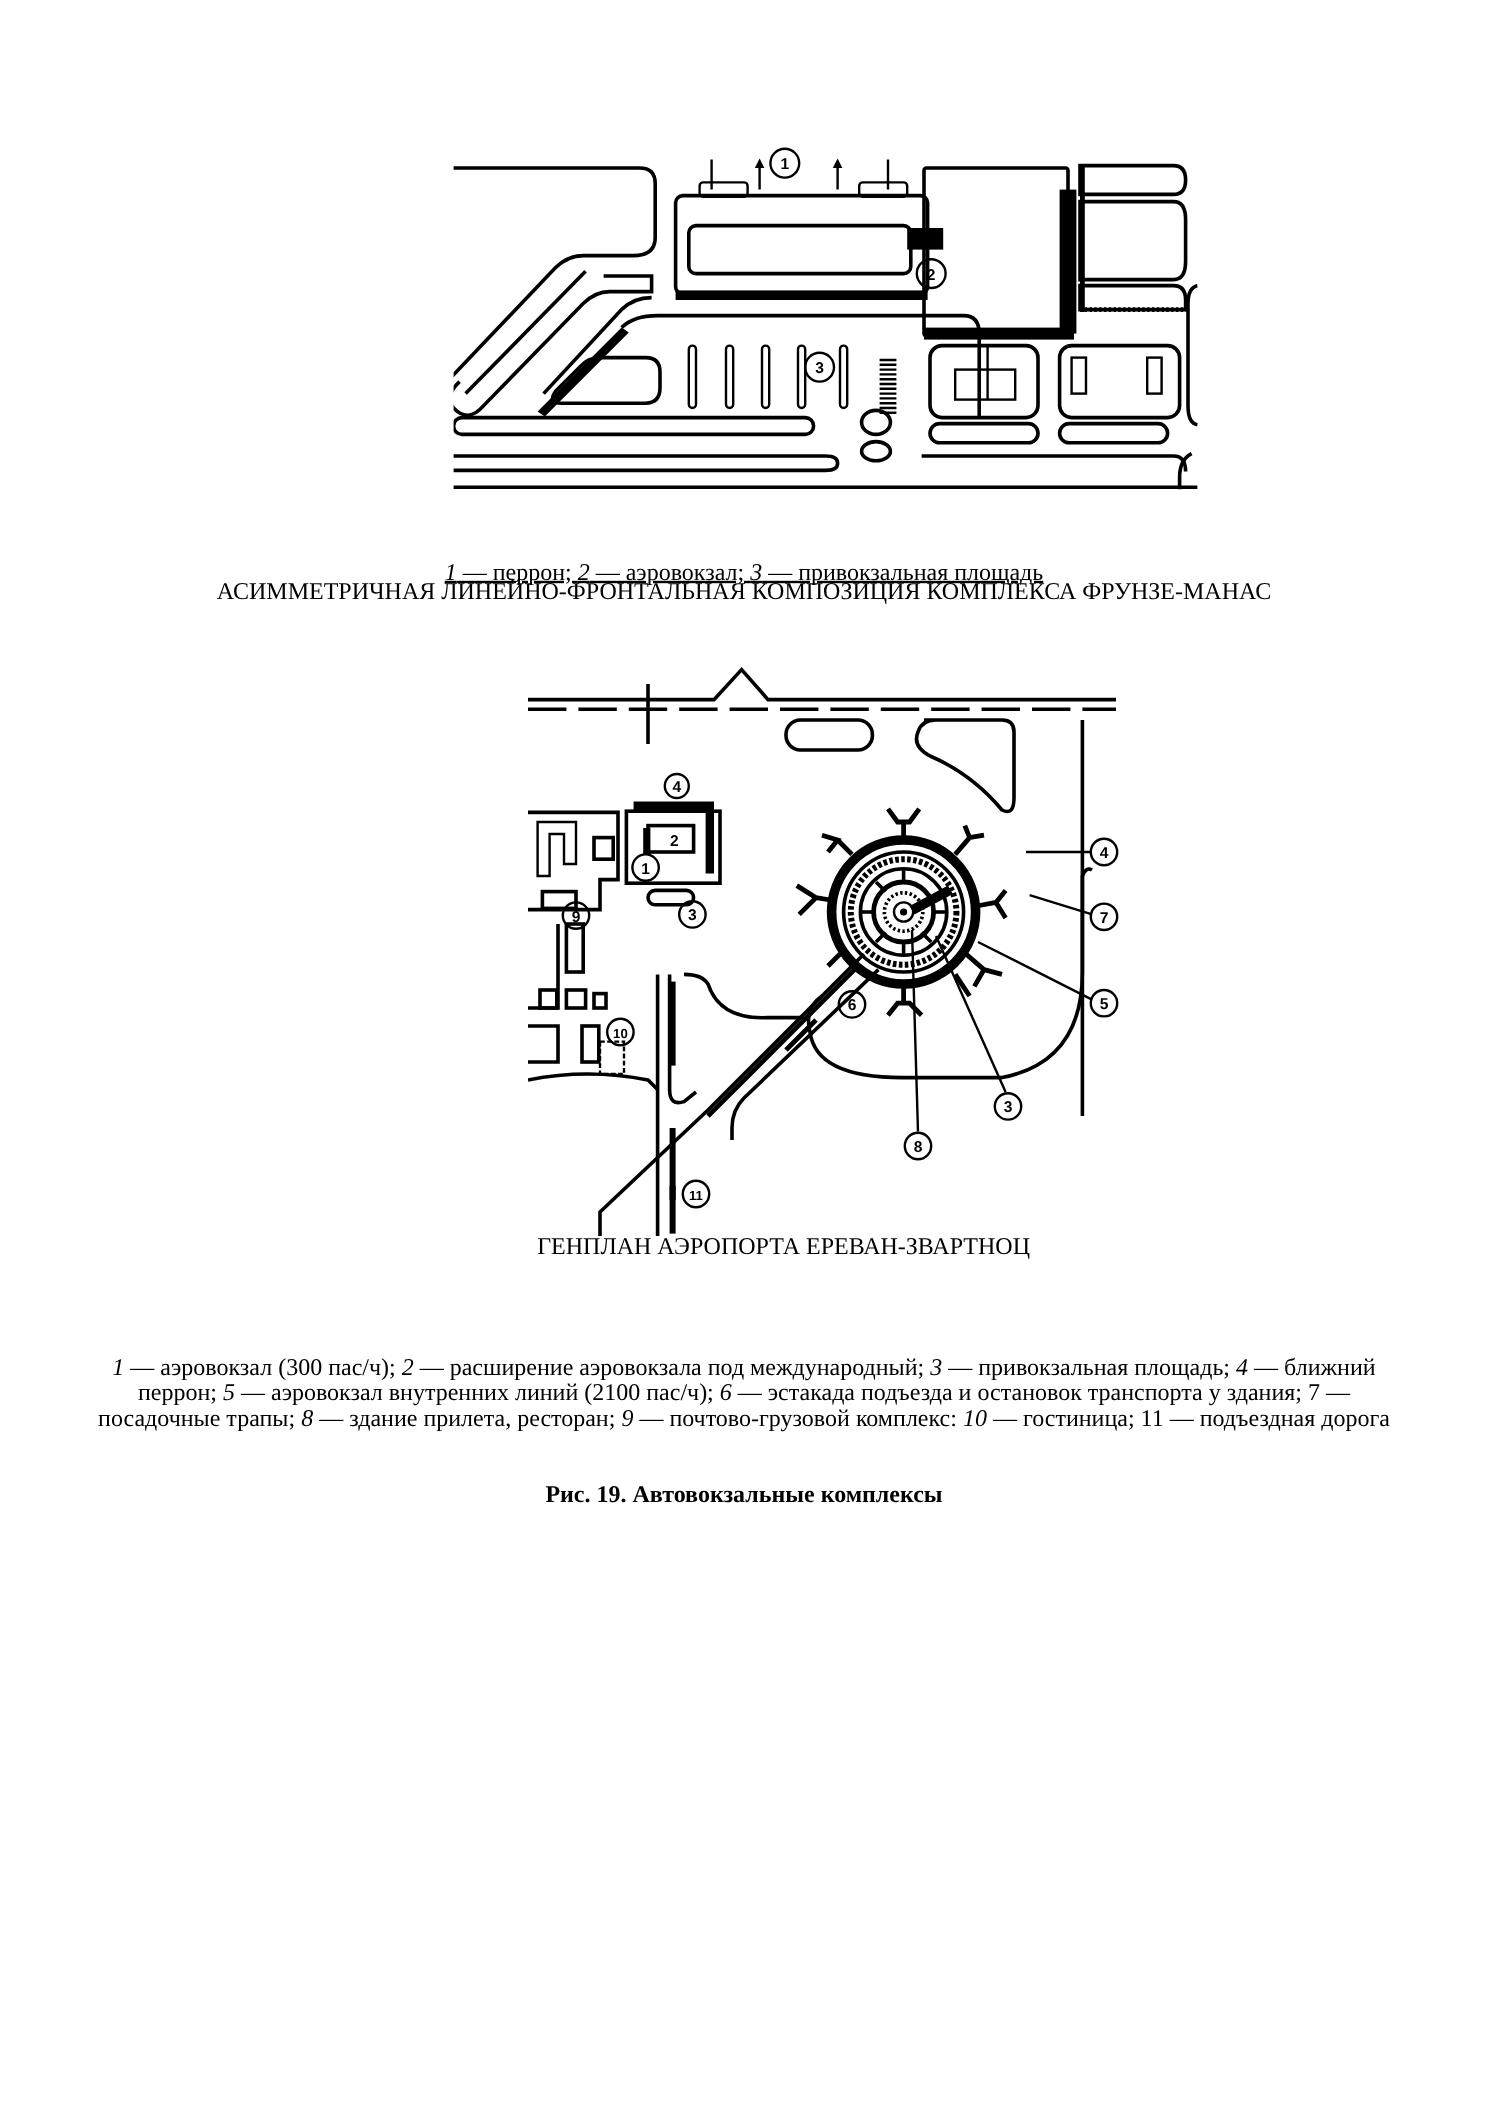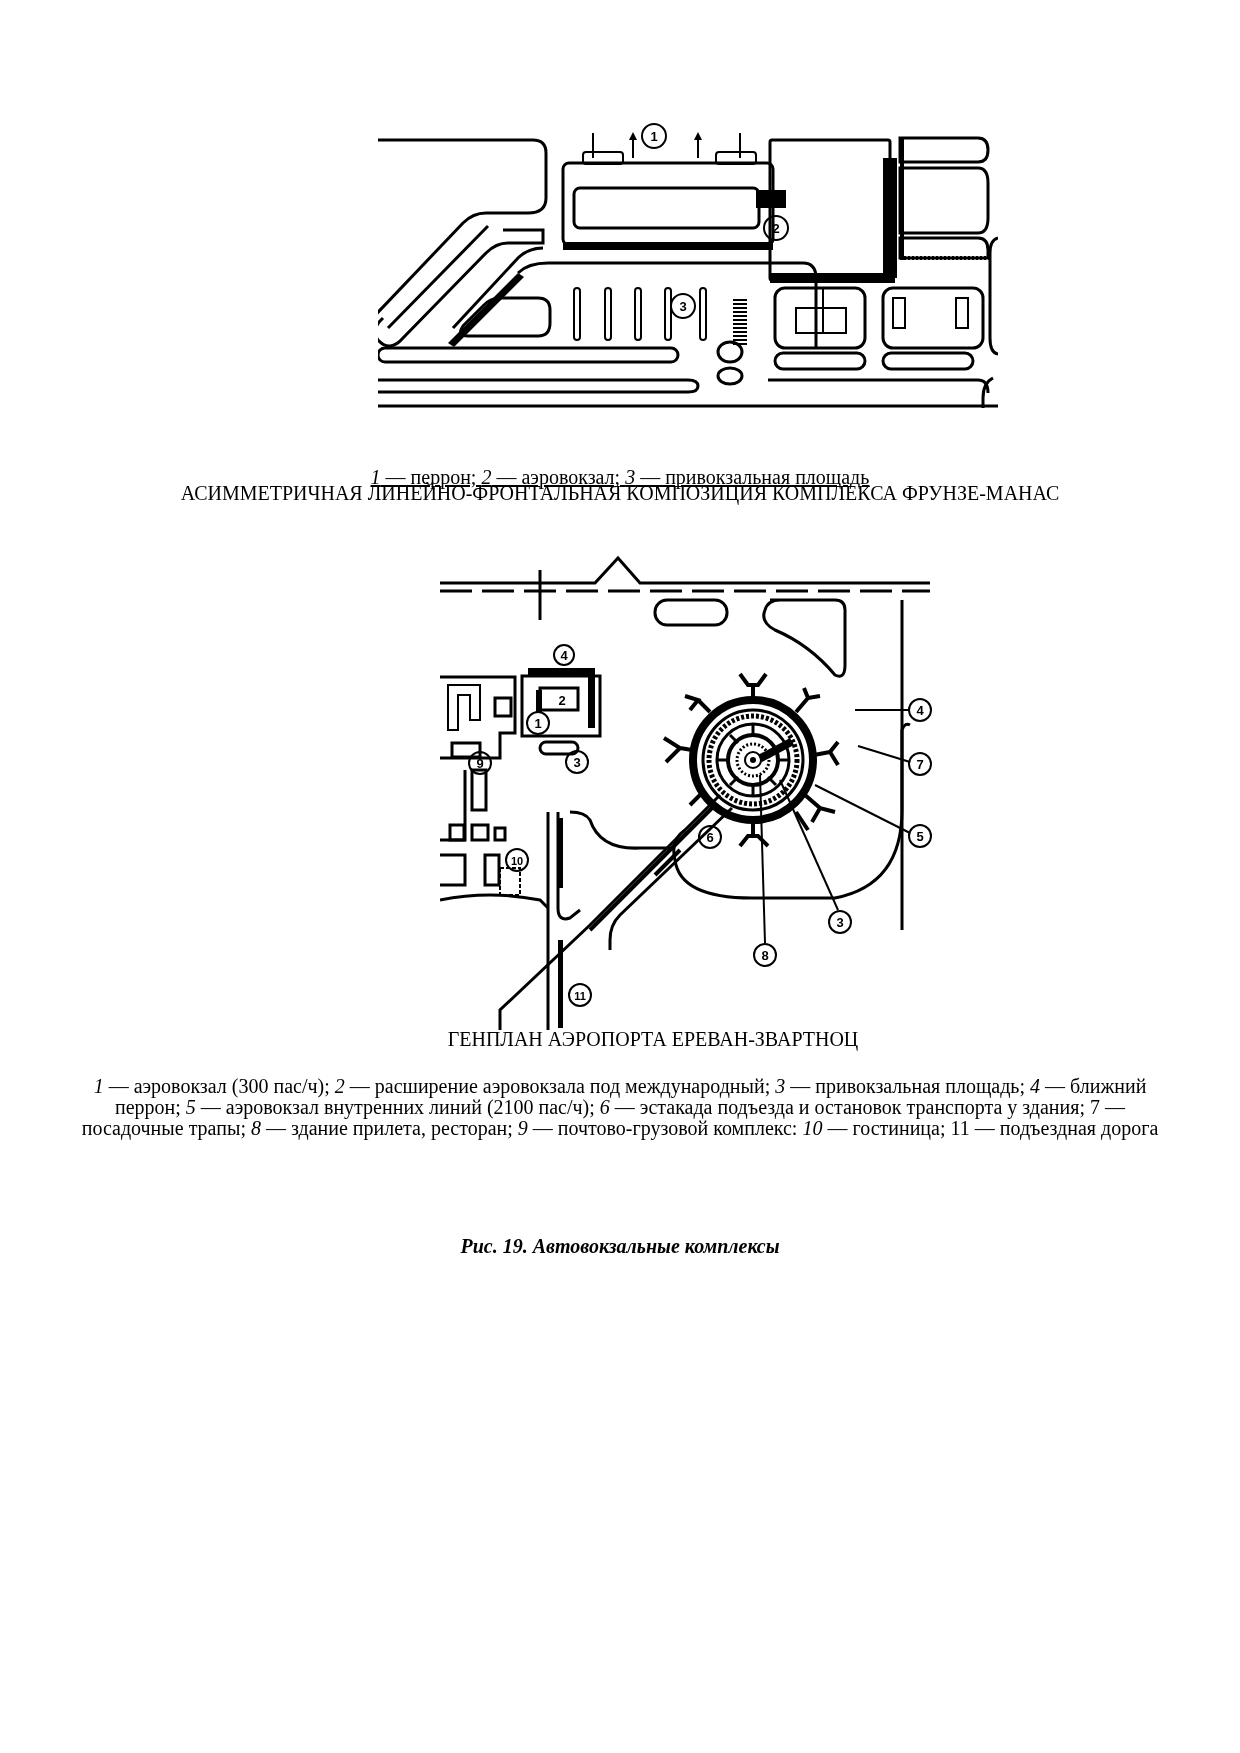--- a/index.html
+++ b/index.html
@@ -7,22 +7,22 @@
          font-family: "Liberation Serif", "DejaVu Serif", serif; color: #000; }
   .fig { position: absolute; }
   .fig svg { display: block; }
   .cap { position: absolute; left: 0; width: 1240px; text-align: center; font-size: 20px; line-height: 22px; }
   .cap i { font-style: italic; }
   #fig1 { left: 378px; top: 118px; width: 620px; height: 290px; }
   #cap1-title { top: 438px; margin-top: 44px; }
   #cap1-legend { top: 466px; text-decoration: underline; }
   #fig2 { left: 440px; top: 550px; width: 500px; height: 480px; }
   #cap2-title { top: 1028px; margin-left: 33px; }
-  #cap2-legend { top: 1076px; line-height: 21px; width: 1100px; left: 70px; }
-  #fig-caption { top: 1235px; font-weight: bold; font-style: italic; }
+  #cap2-legend { top: 1130px; line-height: 21px; width: 1100px; left: 70px; }
+  #fig-caption { top: 1235px; font-weight: bold; }
   .stroke { fill: none; stroke: #000; stroke-width: 3; }
   .thin { fill: none; stroke: #000; stroke-width: 2; }
   .solid { fill: #000; }
   .num { font-family: "Liberation Sans", sans-serif; font-size: 13px; font-weight: bold; text-anchor: middle; }
 </style>
 </head>
 <body>
 
 <div class="fig" id="fig1">
   <svg width="620" height="290" viewBox="0 0 620 290">

